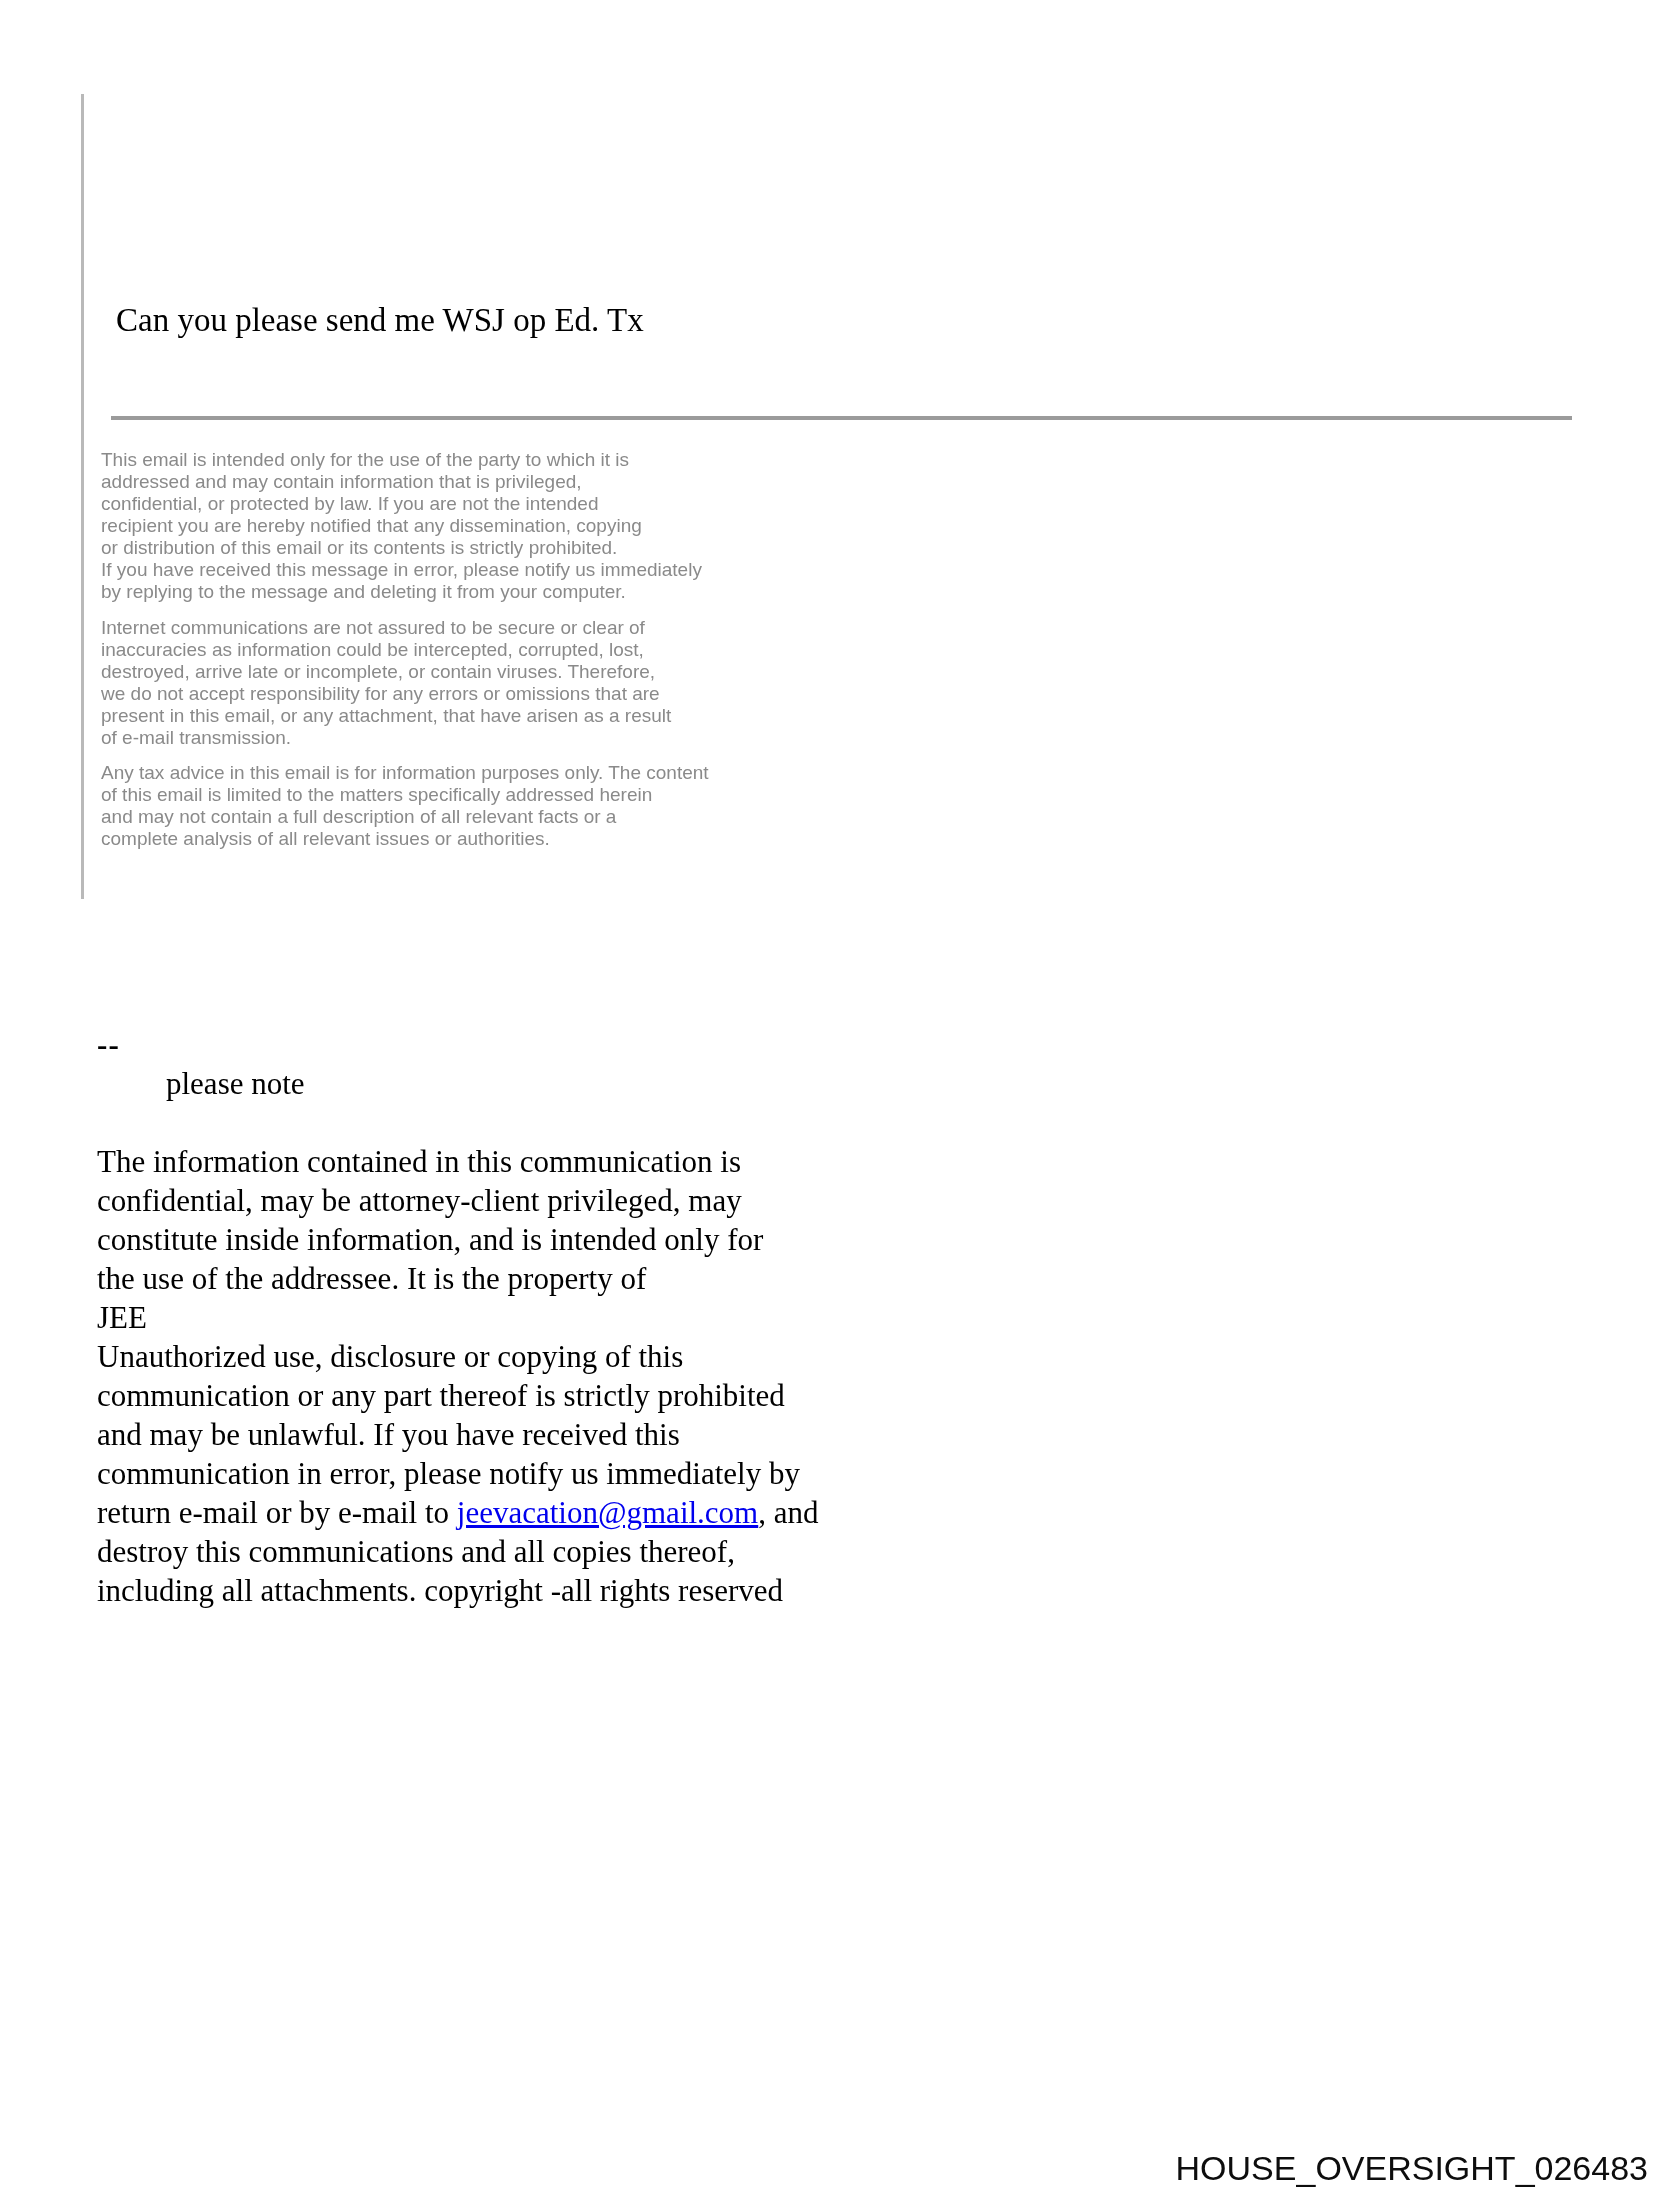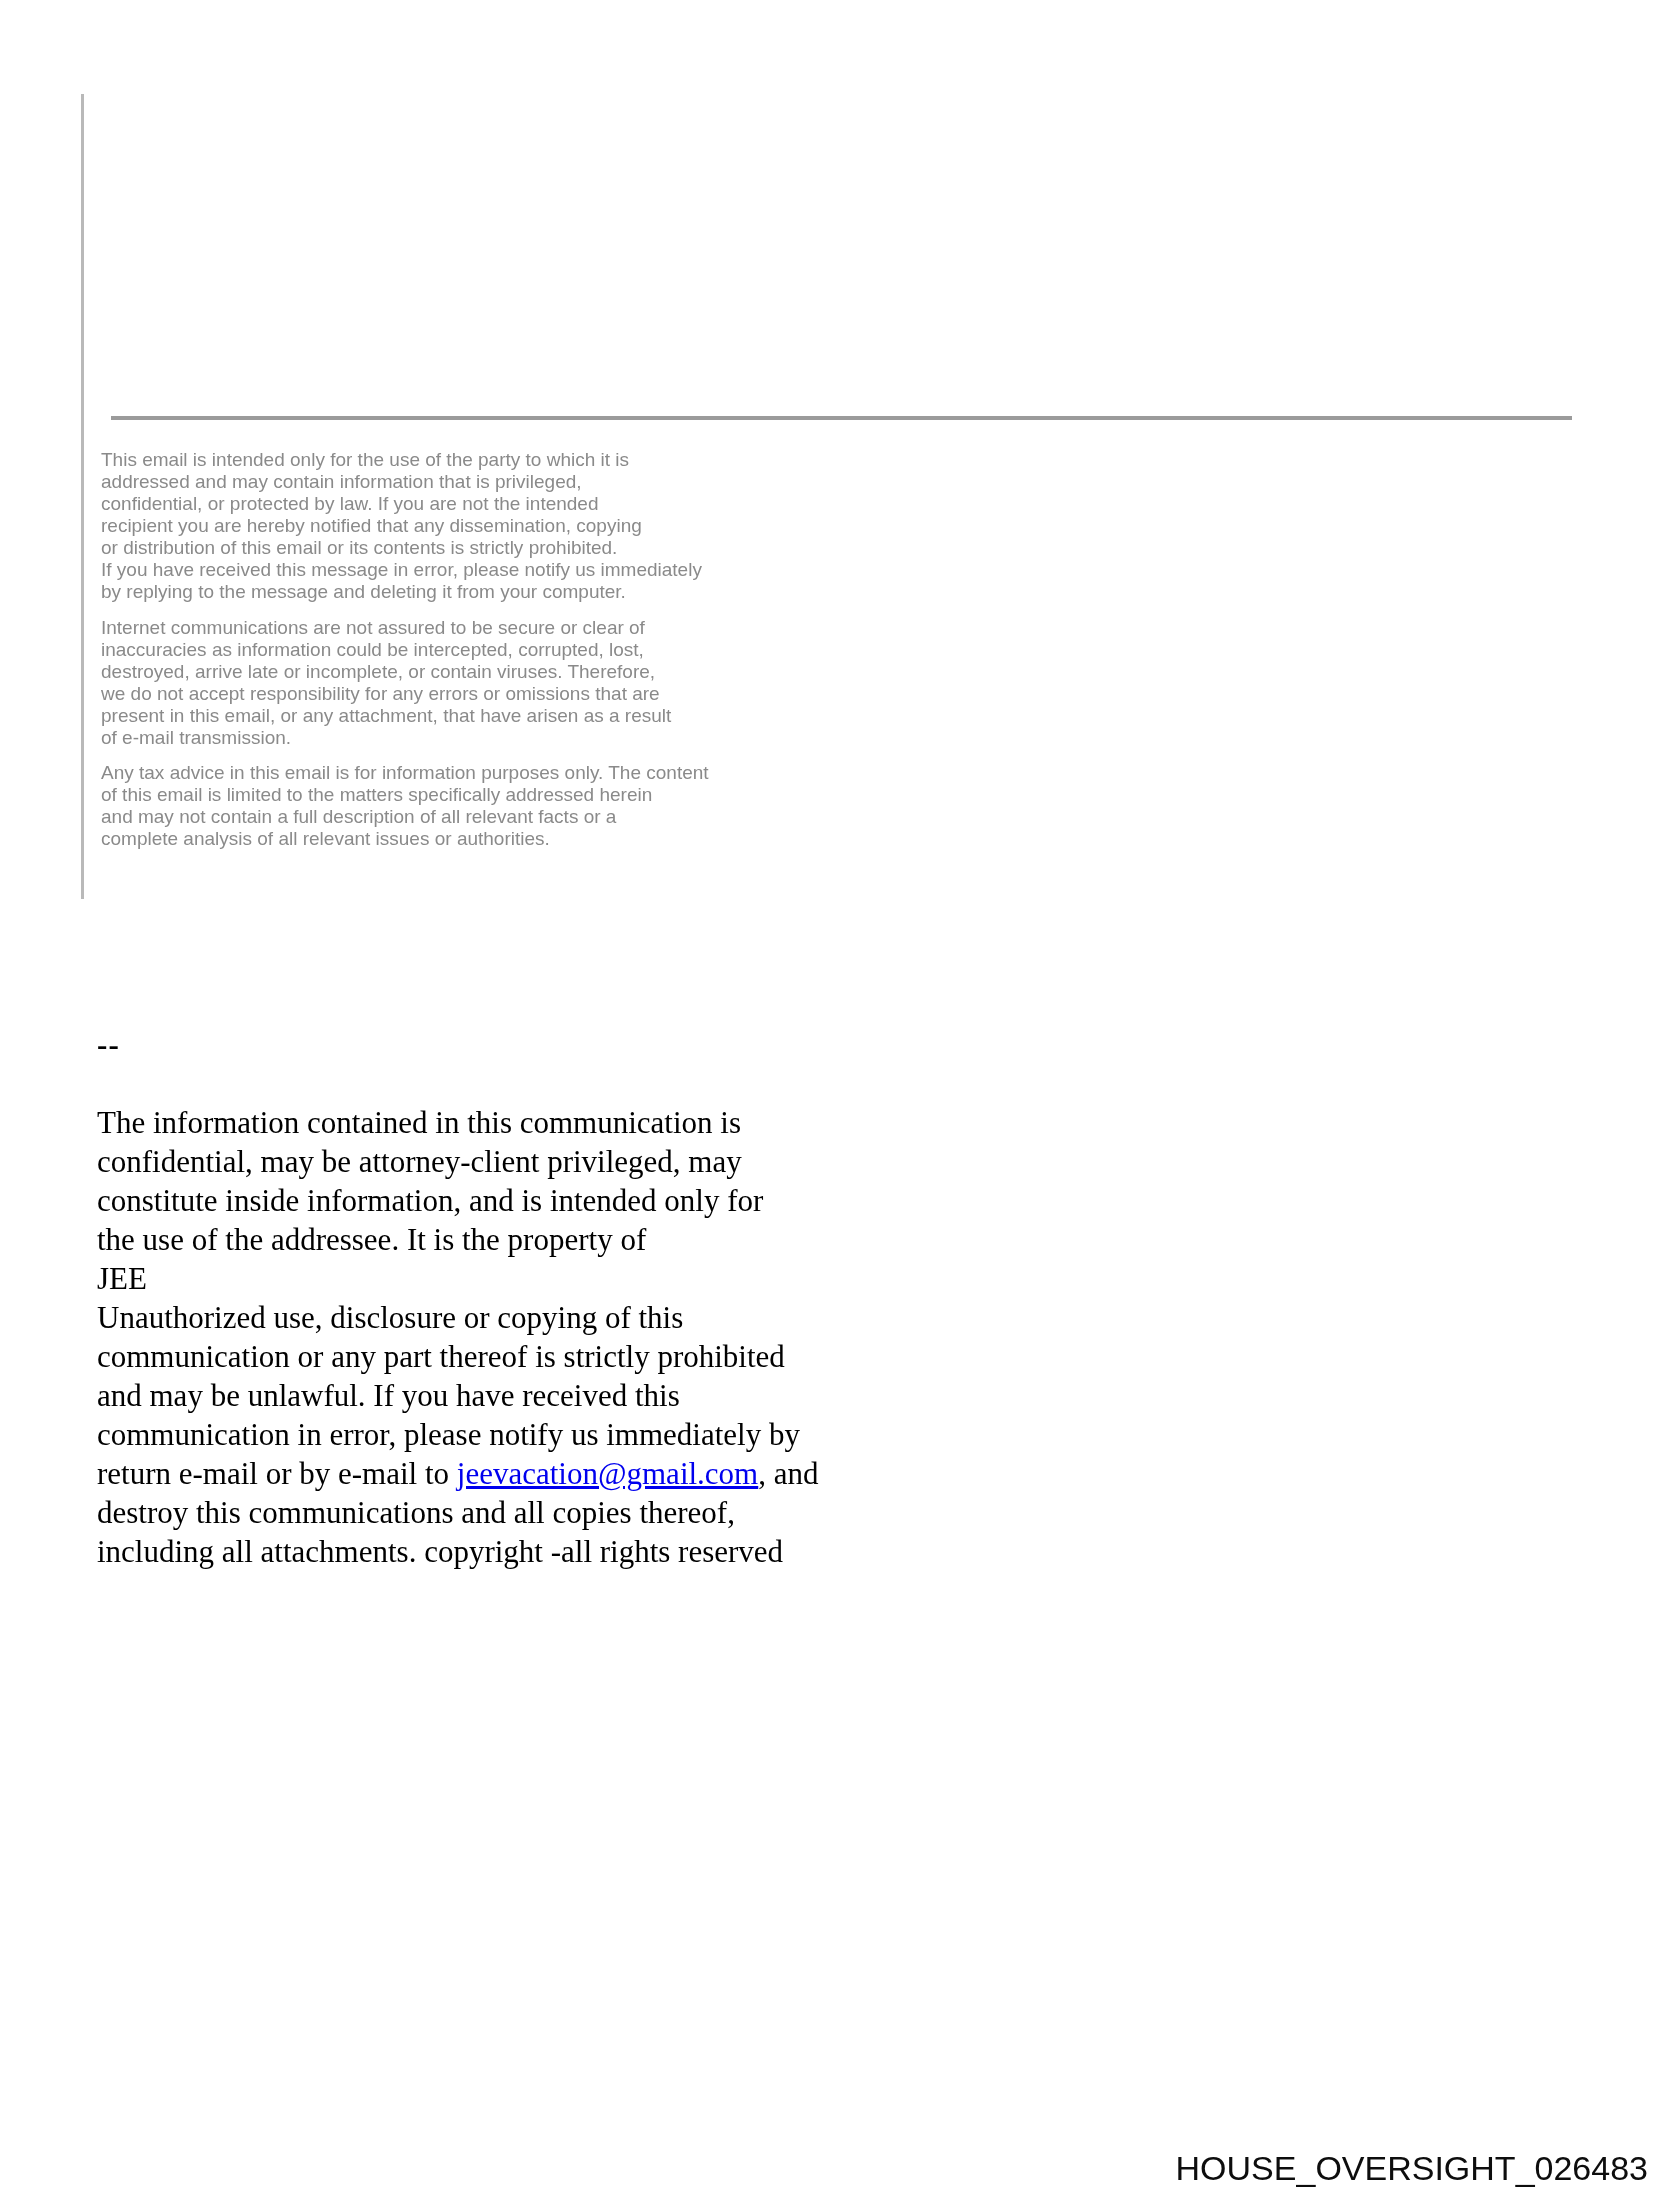--- a/index.html
+++ b/index.html
@@ -98,20 +98,21 @@
     line-height: 1;
     color: #0d0d0d;
   }
 </style>
 </head>
 <body>
 
 <div class="quote-bar"></div>
 
 <div class="quoted-message">
+  <div>Can you please send me WSJ op Ed. Tx</div>
 </div>
 
 <div class="rule"></div>
 
 <div class="disclaimer">
   <p>This email is intended only for the use of the party to which it is
 addressed and may contain information that is privileged,
 confidential, or protected by law. If you are not the intended
 recipient you are hereby notified that any dissemination, copying
 or distribution of this email or its contents is strictly prohibited.
@@ -124,20 +125,21 @@
 present in this email, or any attachment, that have arisen as a result
 of e-mail transmission.</p>
   <p>Any tax advice in this email is for information purposes only. The content
 of this email is limited to the matters specifically addressed herein
 and may not contain a full description of all relevant facts or a
 complete analysis of all relevant issues or authorities.</p>
 </div>
 
 <div class="signature-block">
   <div class="signature-dashes">--</div>
+  <div class="signature-note">please note</div>
   <div class="signature-legal">
     <span>The information contained in this communication is
 confidential, may be attorney-client privileged, may
 constitute inside information, and is intended only for
 the use of the addressee. It is the property of
 JEE
 Unauthorized use, disclosure or copying of this
 communication or any part thereof is strictly prohibited
 and may be unlawful. If you have received this
 communication in error, please notify us immediately by

